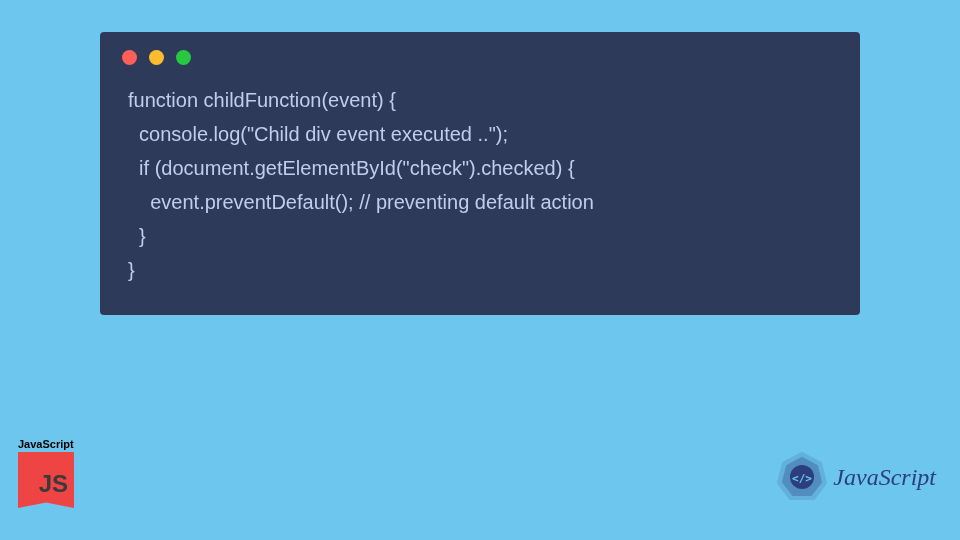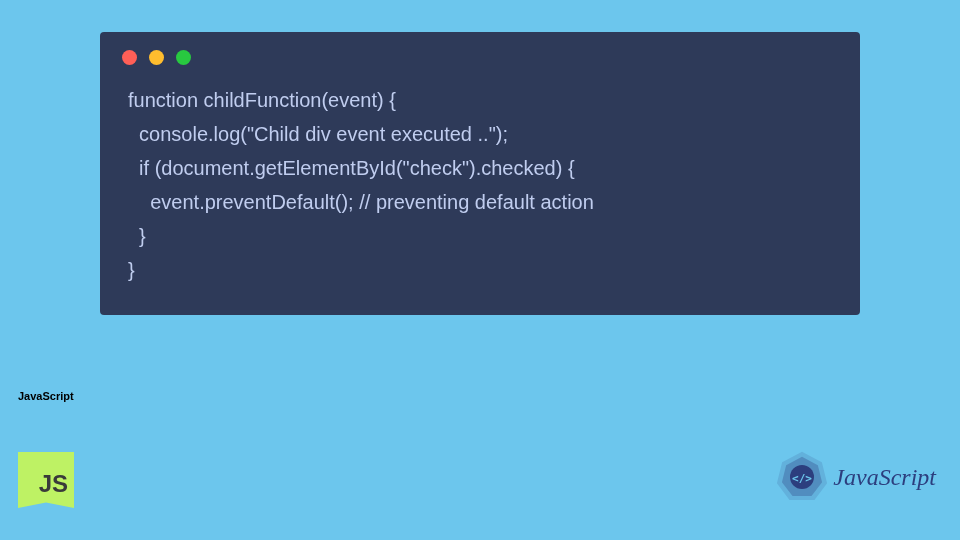--- a/index.html
+++ b/index.html
@@ -49,24 +49,23 @@
     }
     .js-label {
       font-size: 11px;
       font-weight: bold;
       color: #000;
       margin-bottom: 2px;
     }
     .js-logo {
       width: 56px;
       height: 56px;
-      background: #bef264;
+      background: #ef4444;
       position: relative;
       clip-path: polygon(0 0, 100% 0, 100% 100%, 50% 90%, 0 100%);
-      margin-top: 48px;
     }
     .js-logo-text {
       position: absolute;
       right: 6px;
       bottom: 10px;
       font-size: 24px;
       font-weight: bold;
       font-family: Arial, sans-serif;
       color: #3a3a3a;
     }

